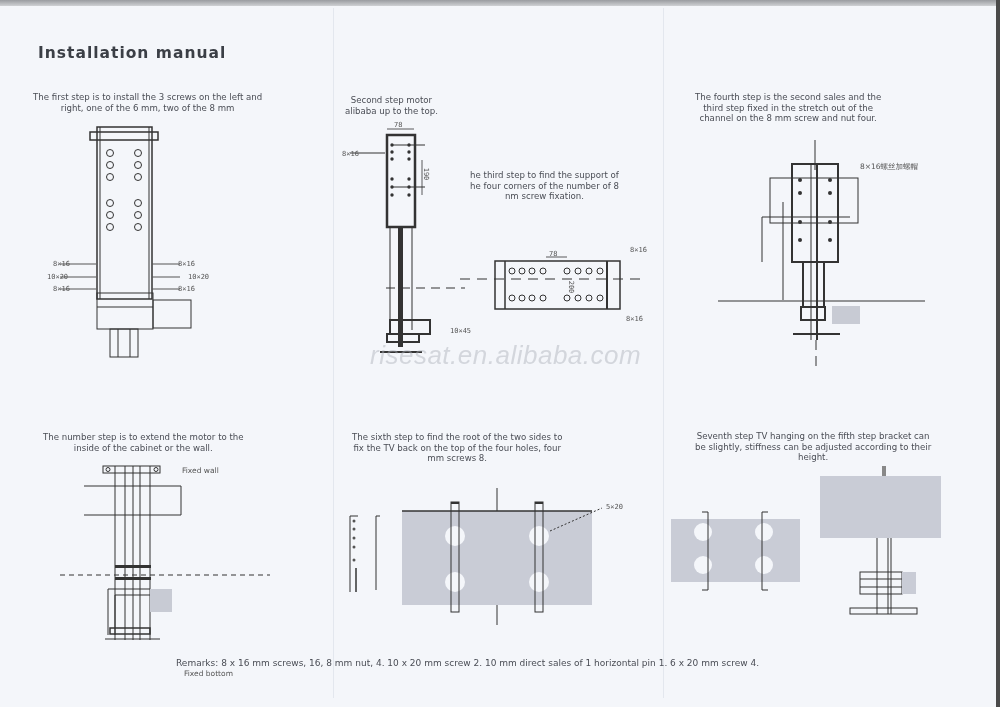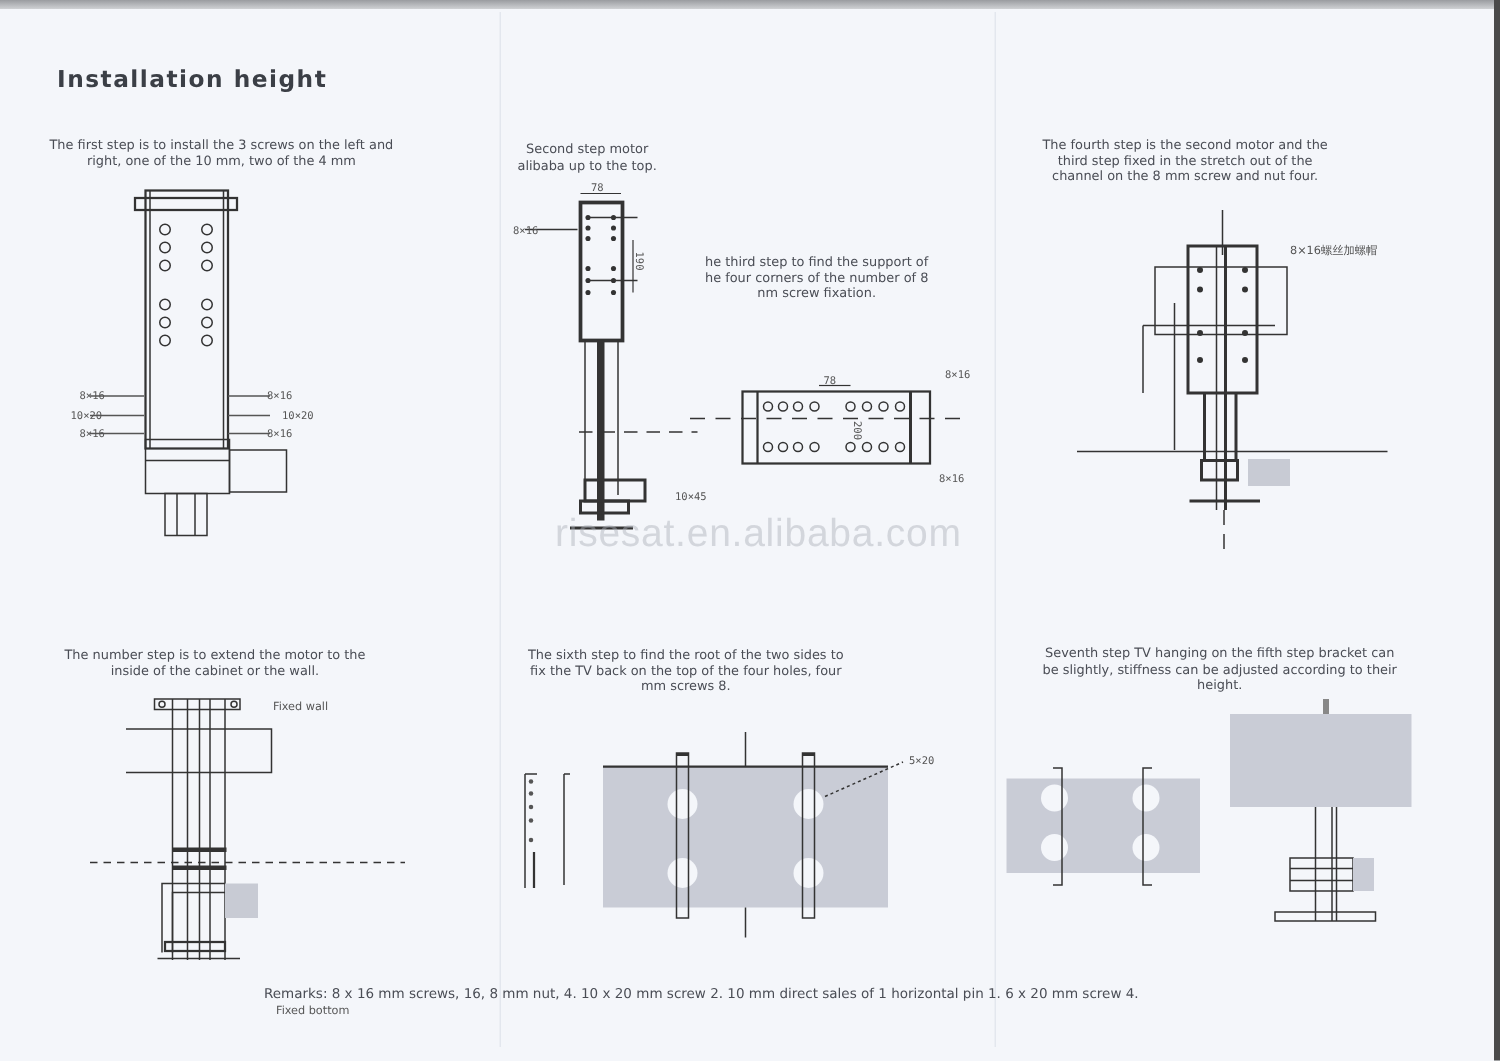--- a/index.html
+++ b/index.html
@@ -5,37 +5,37 @@
   html,body{margin:0;padding:0;}
   body{width:1000px;height:707px;background:#f4f6fa;position:relative;overflow:hidden;font-family:"DejaVu Sans","Liberation Sans",sans-serif;color:#3a3d45;}
   .topbar{position:absolute;left:0;top:0;width:1000px;height:6px;background:linear-gradient(#9a9ca0,#cfd1d4);}
   .rightedge{position:absolute;right:0;top:0;width:4px;height:707px;background:#4a4a4a;}
   .fold{position:absolute;top:8px;width:1px;height:690px;background:#e3e7ee;}
   .title{position:absolute;left:38px;top:44px;font-size:15.5px;font-weight:bold;letter-spacing:1px;color:#3b3f46;}
   .step{position:absolute;font-size:8.6px;line-height:10.6px;color:#4a4d55;text-align:center;}
   .lbl{position:absolute;font-size:7px;color:#555;font-family:"DejaVu Sans Mono","Liberation Mono",monospace;white-space:nowrap;}
   .lblsm{position:absolute;font-size:7.5px;color:#555;white-space:nowrap;text-align:center;}
   .remarks{position:absolute;left:176px;top:658px;font-size:9px;color:#4a4d55;white-space:nowrap;}
-  .wm{position:absolute;left:370px;top:340px;font-size:26px;color:rgba(170,175,185,0.45);font-family:"Liberation Sans",sans-serif;letter-spacing:0.5px;}
+  .wm{position:absolute;left:370px;top:340px;font-size:26px;color:rgba(170,175,185,0.45);font-family:"Liberation Sans",sans-serif;letter-spacing:0.5px;font-style:italic;}
   svg{position:absolute;overflow:visible;}
   .ln{stroke:#333;fill:none;}
 </style>
 </head>
 <body>
 
 <div class="topbar"></div>
 <div class="rightedge"></div>
 <div class="fold" style="left:333px"></div>
 <div class="fold" style="left:663px"></div>
 
-<div class="title">Installation height</div>
+<div class="title">Installation manual</div>
 
 <div class="step" style="left:33px;top:92px">
   <div>The first step is to install the 3 screws on the left and</div>
-  <div>right, one of the 10 mm, two of the 4 mm</div>
+  <div>right, one of the 6 mm, two of the 8 mm</div>
 </div>
 <svg style="left:40px;top:115px" width="180" height="270" viewBox="0 0 180 270">
   <rect class="ln" x="57" y="12" width="55" height="172" stroke-width="1.5"></rect>
   <rect class="ln" x="50" y="17" width="68" height="8" stroke-width="1.5"></rect>
   <line class="ln" x1="60" y1="12" x2="60" y2="184"></line>
     <line class="ln" x1="109" y1="12" x2="109" y2="184"></line>
   <g fill="none" stroke="#333">
     <circle cx="70" cy="38" r="3.5"></circle>
       <circle cx="70" cy="50" r="3.5"></circle>
       <circle cx="70" cy="62" r="3.5"></circle>
@@ -138,21 +138,21 @@
       <circle cx="140" cy="63" r="3"></circle>
     </g>
   <line class="ln" x1="86" y1="22" x2="107" y2="22" stroke-width="0.8"></line>
 </svg>
 <span class="lbl" style="left:549px;top:250px">78</span>
 <span class="lbl" style="left:565px;top:283px;transform:rotate(90deg)">200</span>
 <span class="lbl" style="left:630px;top:246px">8×16</span>
 <span class="lbl" style="left:626px;top:315px">8×16</span>
 
 <div class="step" style="left:695px;top:92px">
-  <div>The fourth step is the second motor and the</div>
+  <div>The fourth step is the second sales and the</div>
   <div>third step fixed in the stretch out of the</div>
   <div>channel on the 8 mm screw and nut four.</div>
 </div>
 <svg style="left:700px;top:140px" width="260" height="240" viewBox="0 0 260 240">
   <line class="ln" x1="115" y1="0" x2="115" y2="30"></line>
   <rect class="ln" x="92" y="24" width="46" height="98" stroke-width="2"></rect>
   <line class="ln" x1="111" y1="24" x2="111" y2="200"></line>
     <line class="ln" x1="117" y1="24" x2="117" y2="200" stroke-width="2"></line>
   <rect class="ln" x="70" y="38" width="88" height="45"></rect>
   <line class="ln" x1="62" y1="77" x2="150" y2="77"></line>

